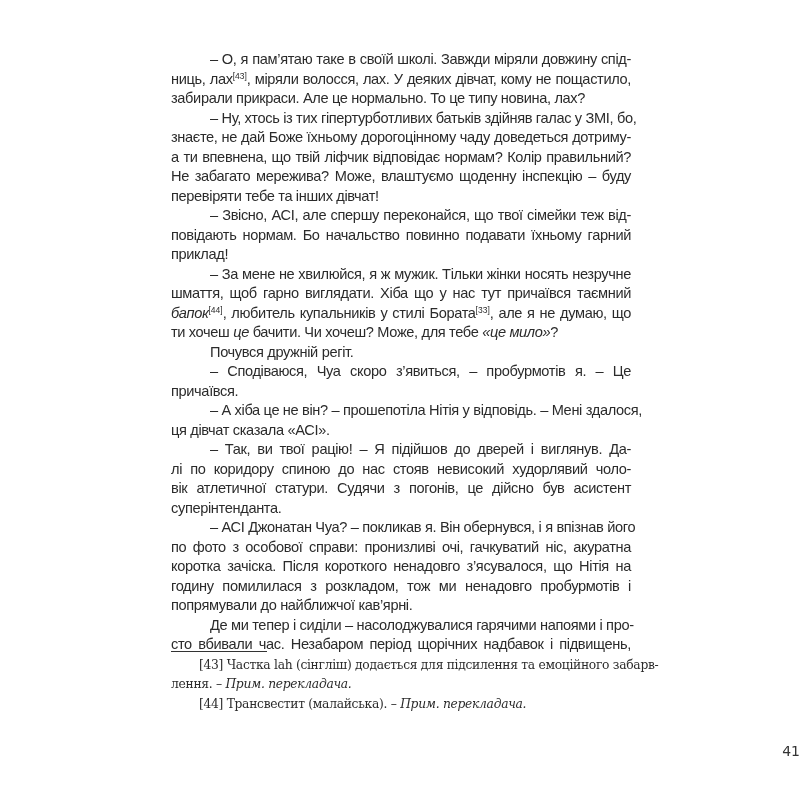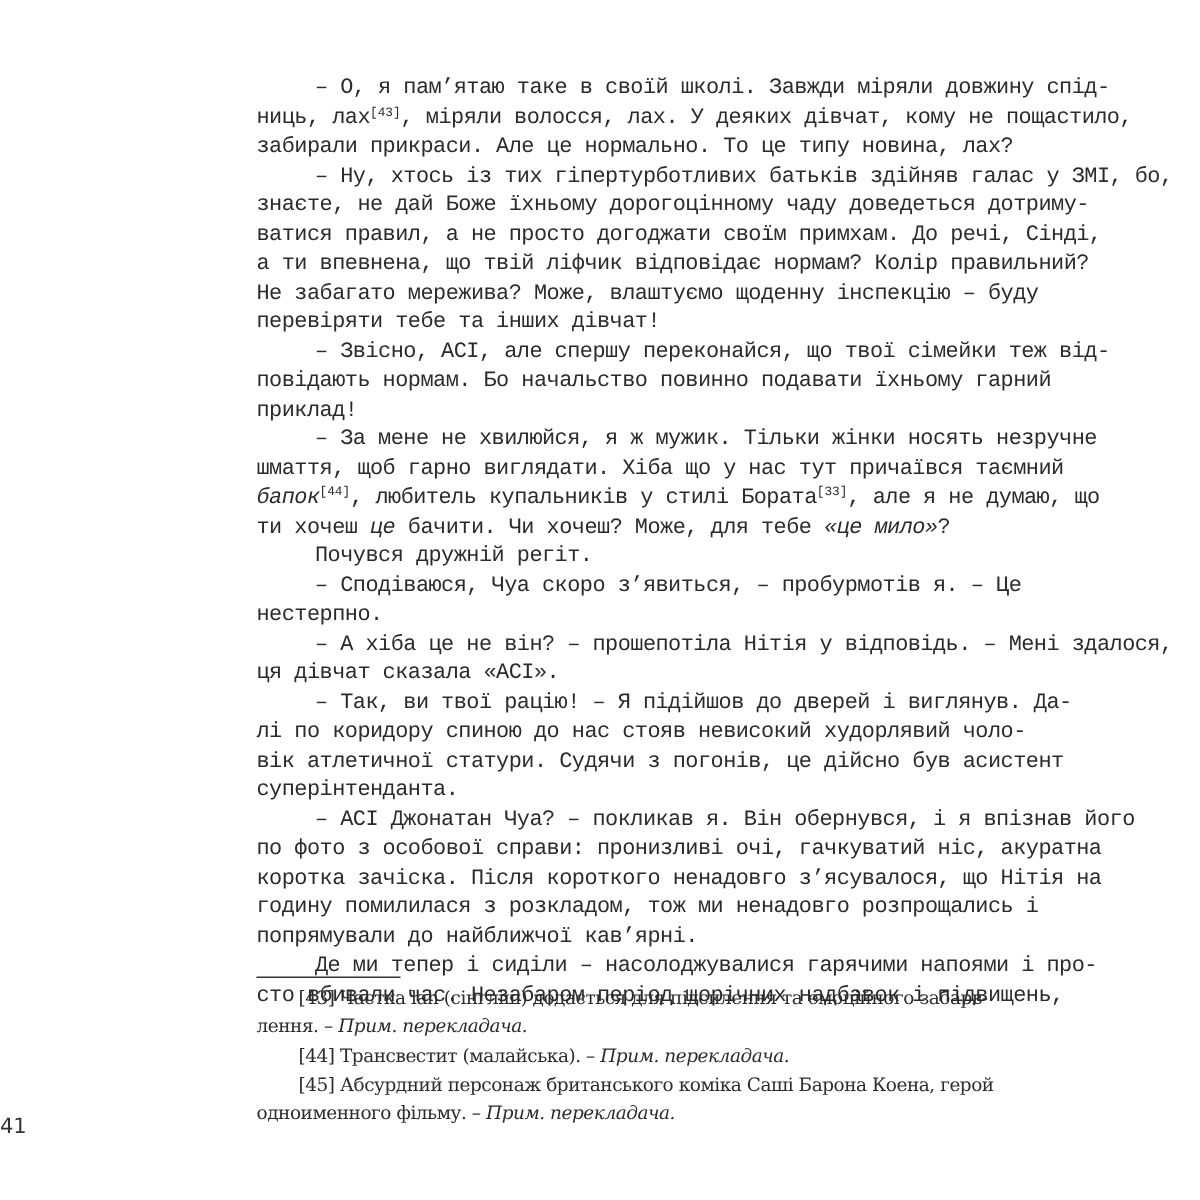--- a/index.html
+++ b/index.html
@@ -3,21 +3,21 @@
 <meta charset="utf-8">
 <style>
   html, body { margin: 0; padding: 0; background: #ffffff; }
   body { width: 800px; height: 800px; position: relative; overflow: hidden; }
   .page {
     position: absolute; left: 0; top: 0; width: 800px; height: 800px;
     background: #ffffff; color: #2b2b2b;
   }
   .body-text {
     position: absolute; left: 171px; top: 50px; width: 460px;
-    font-family: Liberation Mono, monospace;
+    font-family: Liberation Sans, sans-serif;
     font-size: 14.6px; line-height: 19.5px;
     letter-spacing: -0.35px;
   }
   .line {
     display: block; white-space: nowrap; height: 19.5px;
     text-align: justify; text-align-last: justify;
   }
   .line.last { text-align-last: left; }
   .line.indent { padding-left: 39px; }
   sup.fnref { font-size: 8.5px; vertical-align: 5px; line-height: 0; letter-spacing: 0; }
@@ -28,71 +28,66 @@
   }
   .footnotes {
     position: absolute; left: 171px; top: 656px; width: 460px;
     font-family: "DejaVu Serif", "Liberation Serif", serif;
     font-size: 12.3px; line-height: 19.3px; letter-spacing: -0.3px;
   }
   .fn-line { display: block; white-space: nowrap; height: 19.3px; text-align: justify; text-align-last: justify; }
   .fn-line.last { text-align-last: left; }
   .fn-line.indent { padding-left: 28px; }
   .page-number {
-    position: absolute; left: 0; width: 800px; top: 743px; text-align: left;
+    position: absolute; left: 0; width: 800px; top: 743px; text-align: right;
     font-family: "DejaVu Sans", "Liberation Sans", sans-serif;
     font-size: 14px; color: #333333;
   }
 </style>
 </head>
 <body>
 
 <div class="page">
   <div class="body-text" id="body-text">
       <span class="line indent"><span>– О, я пам’ятаю таке в своїй школі. Завжди міряли довжину спід-</span></span>
       <span class="line"><span>ниць, лах</span><sup class="fnref">[43]</sup><span>, міряли волосся, лах. У деяких дівчат, кому не пощастило,</span></span>
       <span class="line last"><span>забирали прикраси. Але це нормально. То це типу новина, лах?</span></span>
       <span class="line indent"><span>– Ну, хтось із тих гіпертурботливих батьків здійняв галас у ЗМІ, бо,</span></span>
       <span class="line"><span>знаєте, не дай Боже їхньому дорогоцінному чаду доведеться дотриму-</span></span>
-      <span class="line"><span>ватися правил, а не просто догоджати своїм примхам. До речі, Сінді,</span></span>
       <span class="line"><span>а ти впевнена, що твій ліфчик відповідає нормам? Колір правильний?</span></span>
       <span class="line"><span>Не забагато мережива? Може, влаштуємо щоденну інспекцію – буду</span></span>
       <span class="line last"><span>перевіряти тебе та інших дівчат!</span></span>
       <span class="line indent"><span>– Звісно, АСІ, але спершу переконайся, що твої сімейки теж від-</span></span>
       <span class="line"><span>повідають нормам. Бо начальство повинно подавати їхньому гарний</span></span>
       <span class="line last"><span>приклад!</span></span>
       <span class="line indent"><span>– За мене не хвилюйся, я ж мужик. Тільки жінки носять незручне</span></span>
       <span class="line"><span>шмаття, щоб гарно виглядати. Хіба що у нас тут причаївся таємний</span></span>
       <span class="line"><em>бапок</em><sup class="fnref">[44]</sup><span>, любитель купальників у стилі Бората</span><sup class="fnref">[33]</sup><span>, але я не думаю, що</span></span>
       <span class="line last"><span>ти хочеш </span><em>це</em><span> бачити. Чи хочеш? Може, для тебе </span><em>«це мило»</em><span>?</span></span>
       <span class="line indent last"><span>Почувся дружній регіт.</span></span>
       <span class="line indent"><span>– Сподіваюся, Чуа скоро з’явиться, – пробурмотів я. – Це</span></span>
-      <span class="line last"><span>нестерпно.</span></span>
+      <span class="line last"><span>причаївся.</span></span>
       <span class="line indent"><span>– А хіба це не він? – прошепотіла Нітія у відповідь. – Мені здалося,</span></span>
       <span class="line last"><span>ця дівчат сказала «АСІ».</span></span>
       <span class="line indent"><span>– Так, ви твої рацію! – Я підійшов до дверей і виглянув. Да-</span></span>
       <span class="line"><span>лі по коридору спиною до нас стояв невисокий худорлявий чоло-</span></span>
       <span class="line"><span>вік атлетичної статури. Судячи з погонів, це дійсно був асистент</span></span>
       <span class="line last"><span>суперінтенданта.</span></span>
       <span class="line indent"><span>– АСІ Джонатан Чуа? – покликав я. Він обернувся, і я впізнав його</span></span>
       <span class="line"><span>по фото з особової справи: пронизливі очі, гачкуватий ніс, акуратна</span></span>
       <span class="line"><span>коротка зачіска. Після короткого ненадовго з’ясувалося, що Нітія на</span></span>
-      <span class="line"><span>годину помилилася з розкладом, тож ми ненадовго розпрощались і</span></span>
+      <span class="line"><span>годину помилилася з розкладом, тож ми ненадовго пробурмотів і</span></span>
       <span class="line last"><span>попрямували до найближчої кав’ярні.</span></span>
       <span class="line indent"><span>Де ми тепер і сиділи – насолоджувалися гарячими напоями і про-</span></span>
       <span class="line"><span>сто вбивали час. Незабаром період щорічних надбавок і підвищень,</span></span>
     </div>
   <div class="rule"></div>
   <div class="footnotes" id="footnotes">
       <div>
         <span class="fn-line indent"><span>[43]  Частка lah (сінгліш) додається для підсилення та емоційного забарв-</span></span>
         <span class="fn-line last"><span>лення. – </span><em>Прим. перекладача.</em></span>
       </div>
       <div>
         <span class="fn-line indent last"><span>[44]  Трансвестит (малайська). – </span><em>Прим. перекладача.</em></span>
       </div>
-      <div>
-        <span class="fn-line indent"><span>[45]  Абсурдний персонаж британського коміка Саші Барона Коена, герой</span></span>
-        <span class="fn-line last"><span>одноименного фільму. – </span><em>Прим. перекладача.</em></span>
-      </div>
     </div>
   <div class="page-number">41</div>
 </div>
 
 </body></html>

